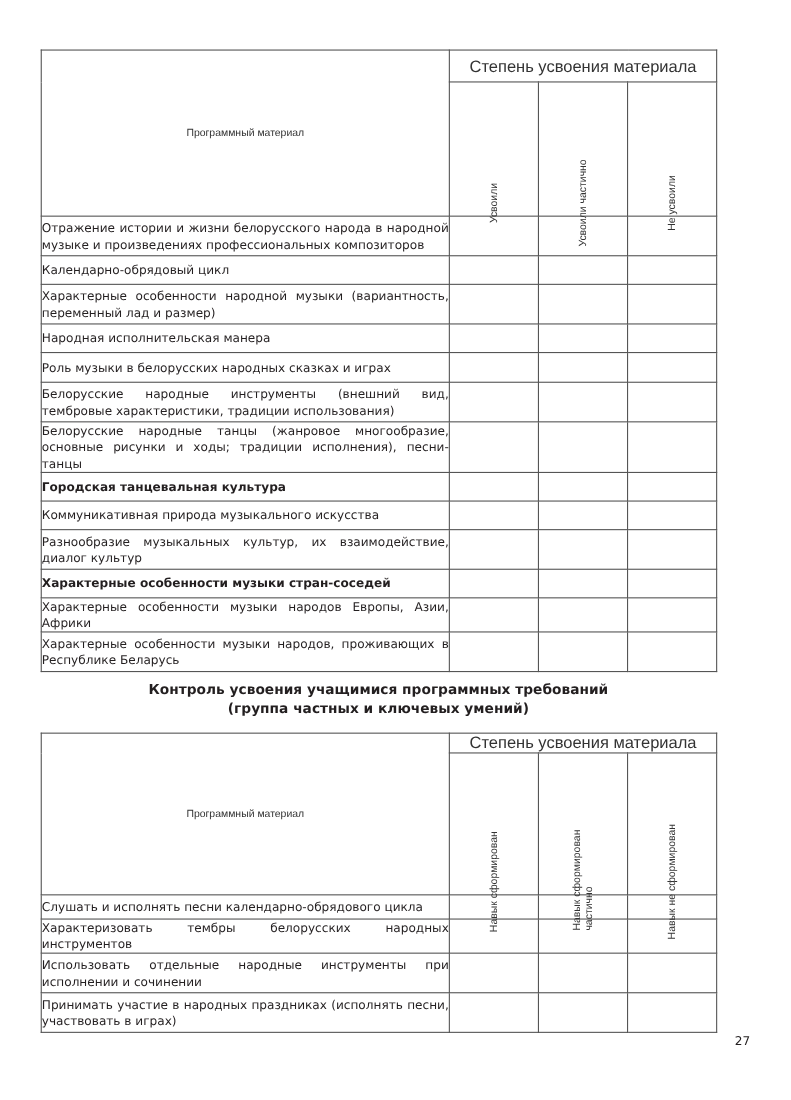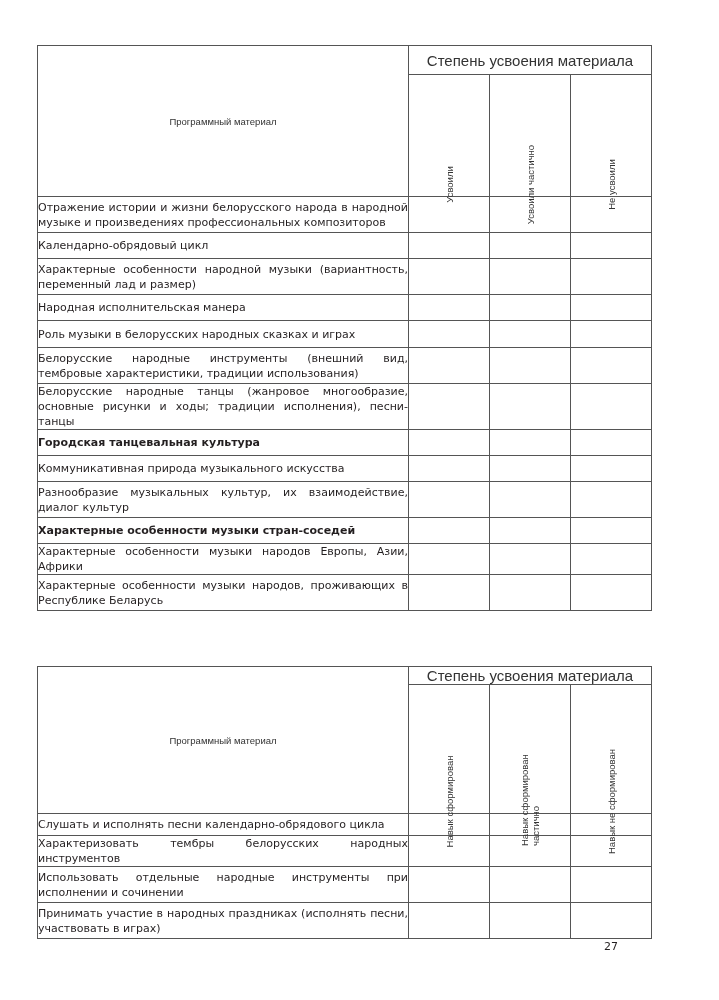--- a/index.html
+++ b/index.html
@@ -20,21 +20,21 @@
   th.rot span { position: absolute; left: 50%; bottom: 6px;
                 transform: translateX(-50%) rotate(-90deg); transform-origin: center;
                 white-space: nowrap; font-family: "Liberation Sans", sans-serif;
                 font-size: 9.5px; color: #333; display: block; }
   th.rot span.wrap { white-space: normal; line-height: 11px; text-align: left; width: 100px; }
   td.item { font-size: 11px; line-height: 15px; padding: 2px 4px 2px 4px;
             text-align: justify; vertical-align: middle; }
   td.cell { background: #fff; }
   .section-title { position: absolute; left: 37px; width: 614px; top: 618px;
                    text-align: center; font-weight: bold; font-size: 12.5px; line-height: 17px; }
-  .page-num { position: absolute; left: 604px; top: 940px; font-size: 11px; }
+  .page-num { position: absolute; left: 668px; top: 940px; font-size: 11px; }
 </style>
 </head>
 <body>
 
 <table id="t1" class="grid">
   <colgroup>
       <col class="c-main">
       <col class="c-grade">
       <col class="c-grade">
       <col class="c-grade">
@@ -132,20 +132,22 @@
       <tr style="height: 36px;">
         <td class="item">Характерные особенности музыки народов, проживающих в Республике Беларусь</td>
         <td class="cell"></td>
         <td class="cell"></td>
         <td class="cell"></td>
       </tr>
     </tbody>
 </table>
 
 <div class="section-title">
+  <div>Контроль усвоения учащимися программных требований</div>
+  <div>(группа частных и ключевых умений)</div>
 </div>
 
 <table id="t2" class="grid">
   <colgroup>
       <col class="c-main">
       <col class="c-grade">
       <col class="c-grade">
       <col class="c-grade">
     </colgroup>
   <thead>

